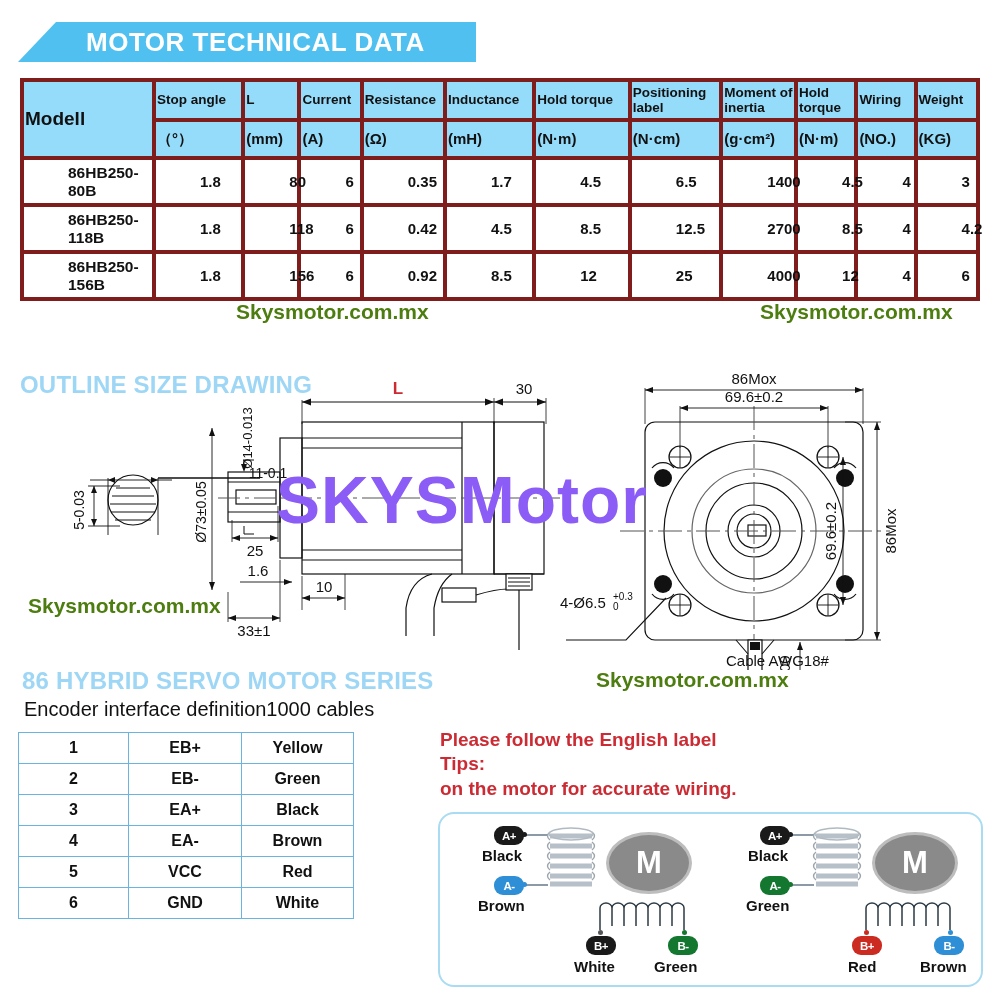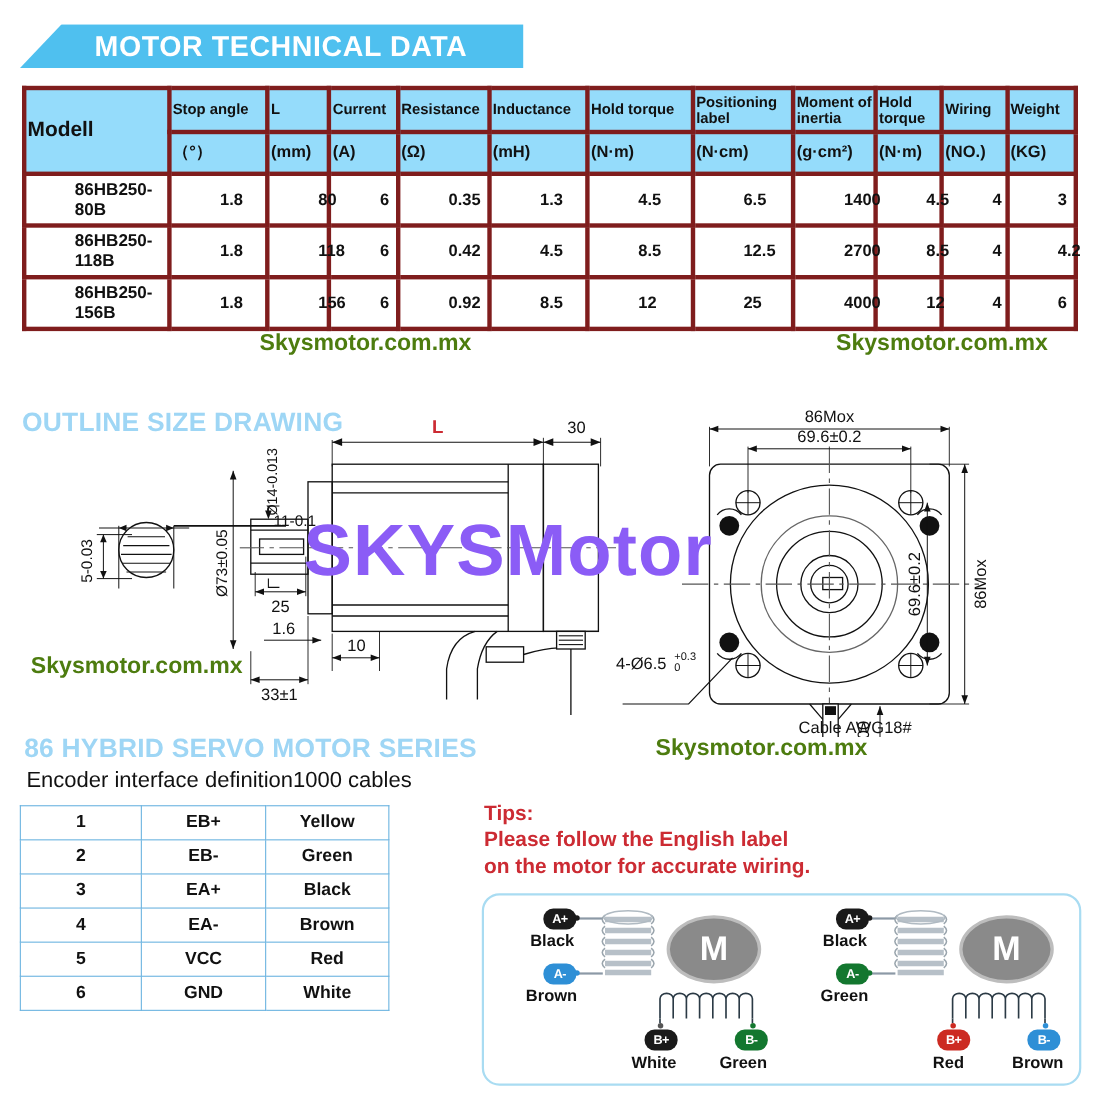--- a/index.html
+++ b/index.html
@@ -178,21 +178,21 @@
       <th>(KG)</th>
     </tr>
   </thead>
   <tbody>
     <tr>
       <td class="model">86HB250-80B</td>
       <td>1.8</td>
       <td>80</td>
       <td>6</td>
       <td>0.35</td>
-      <td>1.3</td>
+      <td>1.7</td>
       <td>4.5</td>
       <td>6.5</td>
       <td>1400</td>
       <td>4.5</td>
       <td>4</td>
       <td>3</td>
     </tr>
     <tr>
       <td class="model">86HB250-118B</td>
       <td>1.8</td>
@@ -473,22 +473,22 @@
     </tr>
     <tr>
       <td>6</td>
       <td>GND</td>
       <td>White</td>
     </tr>
   </tbody>
 </table>
 
 <div class="tips">
+  <div>Please follow the English label</div>
   <div>Tips:</div>
-  <div>Please follow the English label</div>
   <div>on the motor for accurate wiring.</div>
 </div>
 
 <div class="wiring-panel">
 
   <div class="wgroup" id="wgroup-left">
     <div class="pill" style="left:48px; top:12px; background:#1a1a1a;">A+</div>
     <div class="wlabel" style="left:36px; top:33px;">Black</div>
 
     <div class="pill" style="left:48px; top:62px; background:#2e8fd6;">A-</div>

